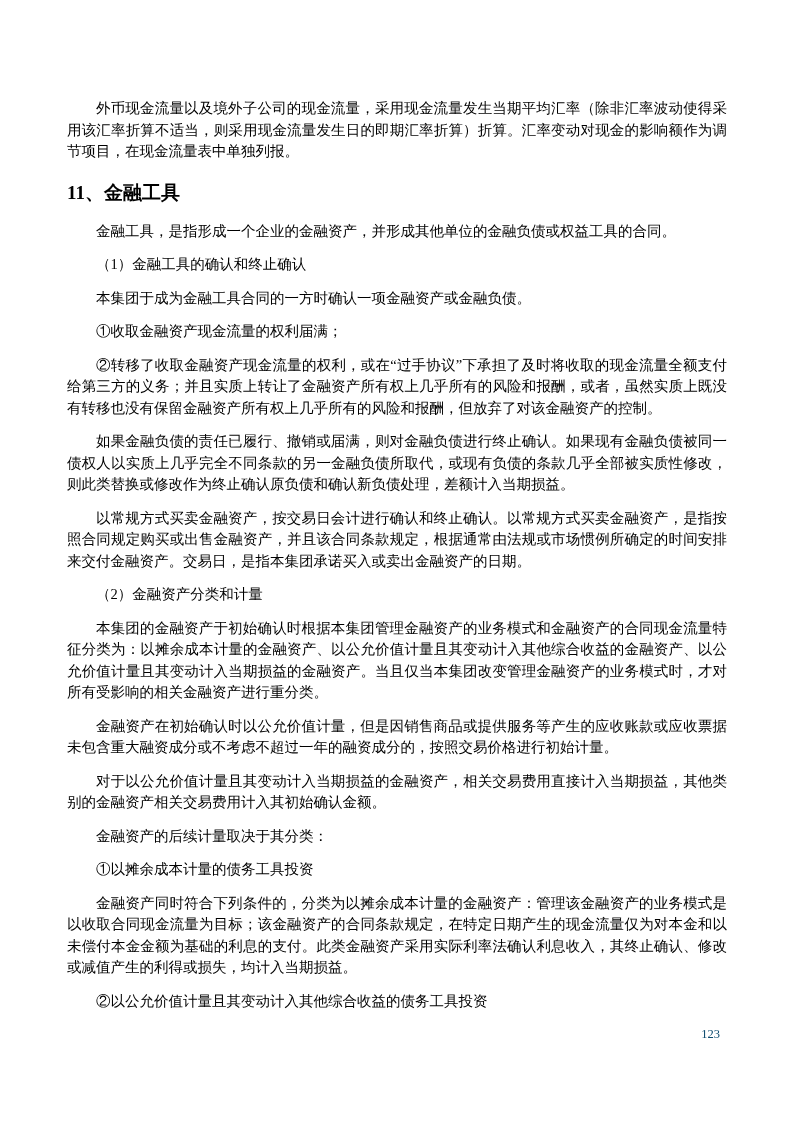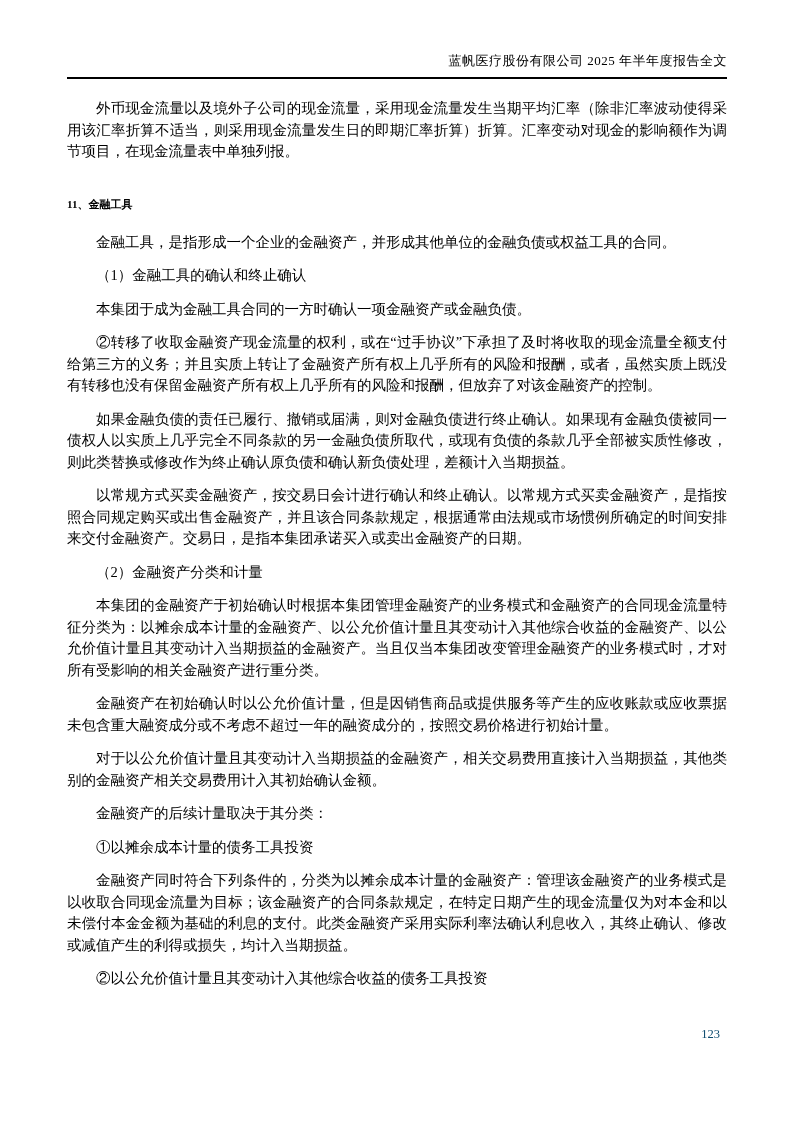--- a/index.html
+++ b/index.html
@@ -32,51 +32,49 @@
     width: 660px;
     font-size: 14.5px;
     line-height: 21.5px;
     text-align: justify;
   }
   .content p {
     margin: 12px 0 8px 0;
     text-indent: 2em;
   }
   .section-heading {
-    font-size: 11px;
+    font-size: 19px;
     font-weight: bold;
-    margin: 31px 0 18px 0;
+    margin: 20px 0 18px 0;
     text-indent: 0;
     line-height: 20px;
     font-family: "Liberation Serif", "DejaVu Serif", serif;
   }
   .footer {
     position: absolute;
     top: 1026px;
     right: 74px;
     font-size: 12.5px;
     color: #0c4a6e;
     line-height: 16px;
   }
 </style>
 </head>
 <body>
 
 <div class="page">
 
-  <div class="header">
-    <span>蓝帆医疗股份有限公司 2025 年半年度报告全文</span>
-  </div>
 
   <div class="content">
     <p>外币现金流量以及境外子公司的现金流量，采用现金流量发生当期平均汇率（除非汇率波动使得采用该汇率折算不适当，则采用现金流量发生日的即期汇率折算）折算。汇率变动对现金的影响额作为调节项目，在现金流量表中单独列报。</p>
     <h2 class="section-heading">11、金融工具</h2>
     <p>金融工具，是指形成一个企业的金融资产，并形成其他单位的金融负债或权益工具的合同。</p>
     <p>（1）金融工具的确认和终止确认</p>
     <p>本集团于成为金融工具合同的一方时确认一项金融资产或金融负债。</p>
+    <p>①收取金融资产现金流量的权利届满；</p>
     <p>②转移了收取金融资产现金流量的权利，或在“过手协议”下承担了及时将收取的现金流量全额支付给第三方的义务；并且实质上转让了金融资产所有权上几乎所有的风险和报酬，或者，虽然实质上既没有转移也没有保留金融资产所有权上几乎所有的风险和报酬，但放弃了对该金融资产的控制。</p>
     <p>如果金融负债的责任已履行、撤销或届满，则对金融负债进行终止确认。如果现有金融负债被同一债权人以实质上几乎完全不同条款的另一金融负债所取代，或现有负债的条款几乎全部被实质性修改，则此类替换或修改作为终止确认原负债和确认新负债处理，差额计入当期损益。</p>
     <p>以常规方式买卖金融资产，按交易日会计进行确认和终止确认。以常规方式买卖金融资产，是指按照合同规定购买或出售金融资产，并且该合同条款规定，根据通常由法规或市场惯例所确定的时间安排来交付金融资产。交易日，是指本集团承诺买入或卖出金融资产的日期。</p>
     <p>（2）金融资产分类和计量</p>
     <p>本集团的金融资产于初始确认时根据本集团管理金融资产的业务模式和金融资产的合同现金流量特征分类为：以摊余成本计量的金融资产、以公允价值计量且其变动计入其他综合收益的金融资产、以公允价值计量且其变动计入当期损益的金融资产。当且仅当本集团改变管理金融资产的业务模式时，才对所有受影响的相关金融资产进行重分类。</p>
     <p>金融资产在初始确认时以公允价值计量，但是因销售商品或提供服务等产生的应收账款或应收票据未包含重大融资成分或不考虑不超过一年的融资成分的，按照交易价格进行初始计量。</p>
     <p>对于以公允价值计量且其变动计入当期损益的金融资产，相关交易费用直接计入当期损益，其他类别的金融资产相关交易费用计入其初始确认金额。</p>
     <p>金融资产的后续计量取决于其分类：</p>
     <p>①以摊余成本计量的债务工具投资</p>
     <p>金融资产同时符合下列条件的，分类为以摊余成本计量的金融资产：管理该金融资产的业务模式是以收取合同现金流量为目标；该金融资产的合同条款规定，在特定日期产生的现金流量仅为对本金和以未偿付本金金额为基础的利息的支付。此类金融资产采用实际利率法确认利息收入，其终止确认、修改或减值产生的利得或损失，均计入当期损益。</p>

